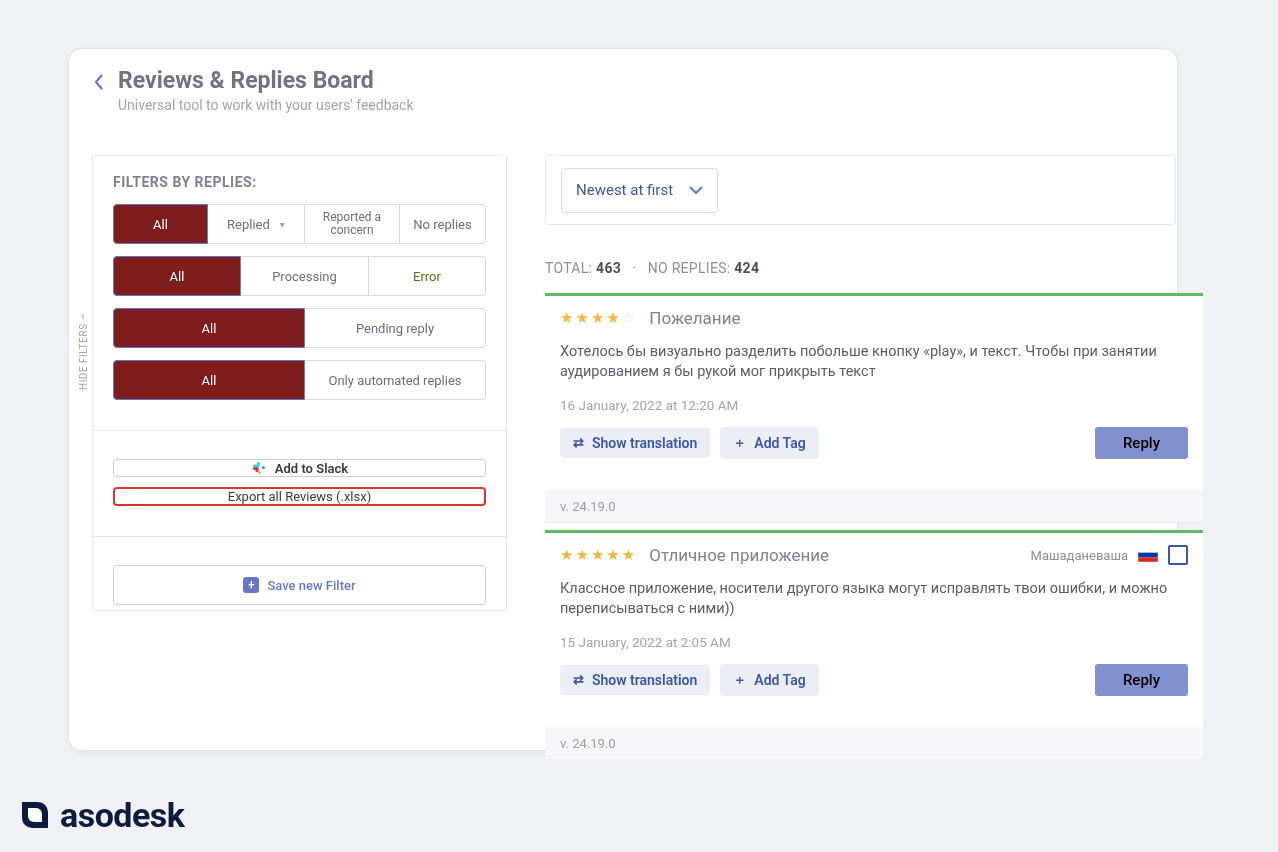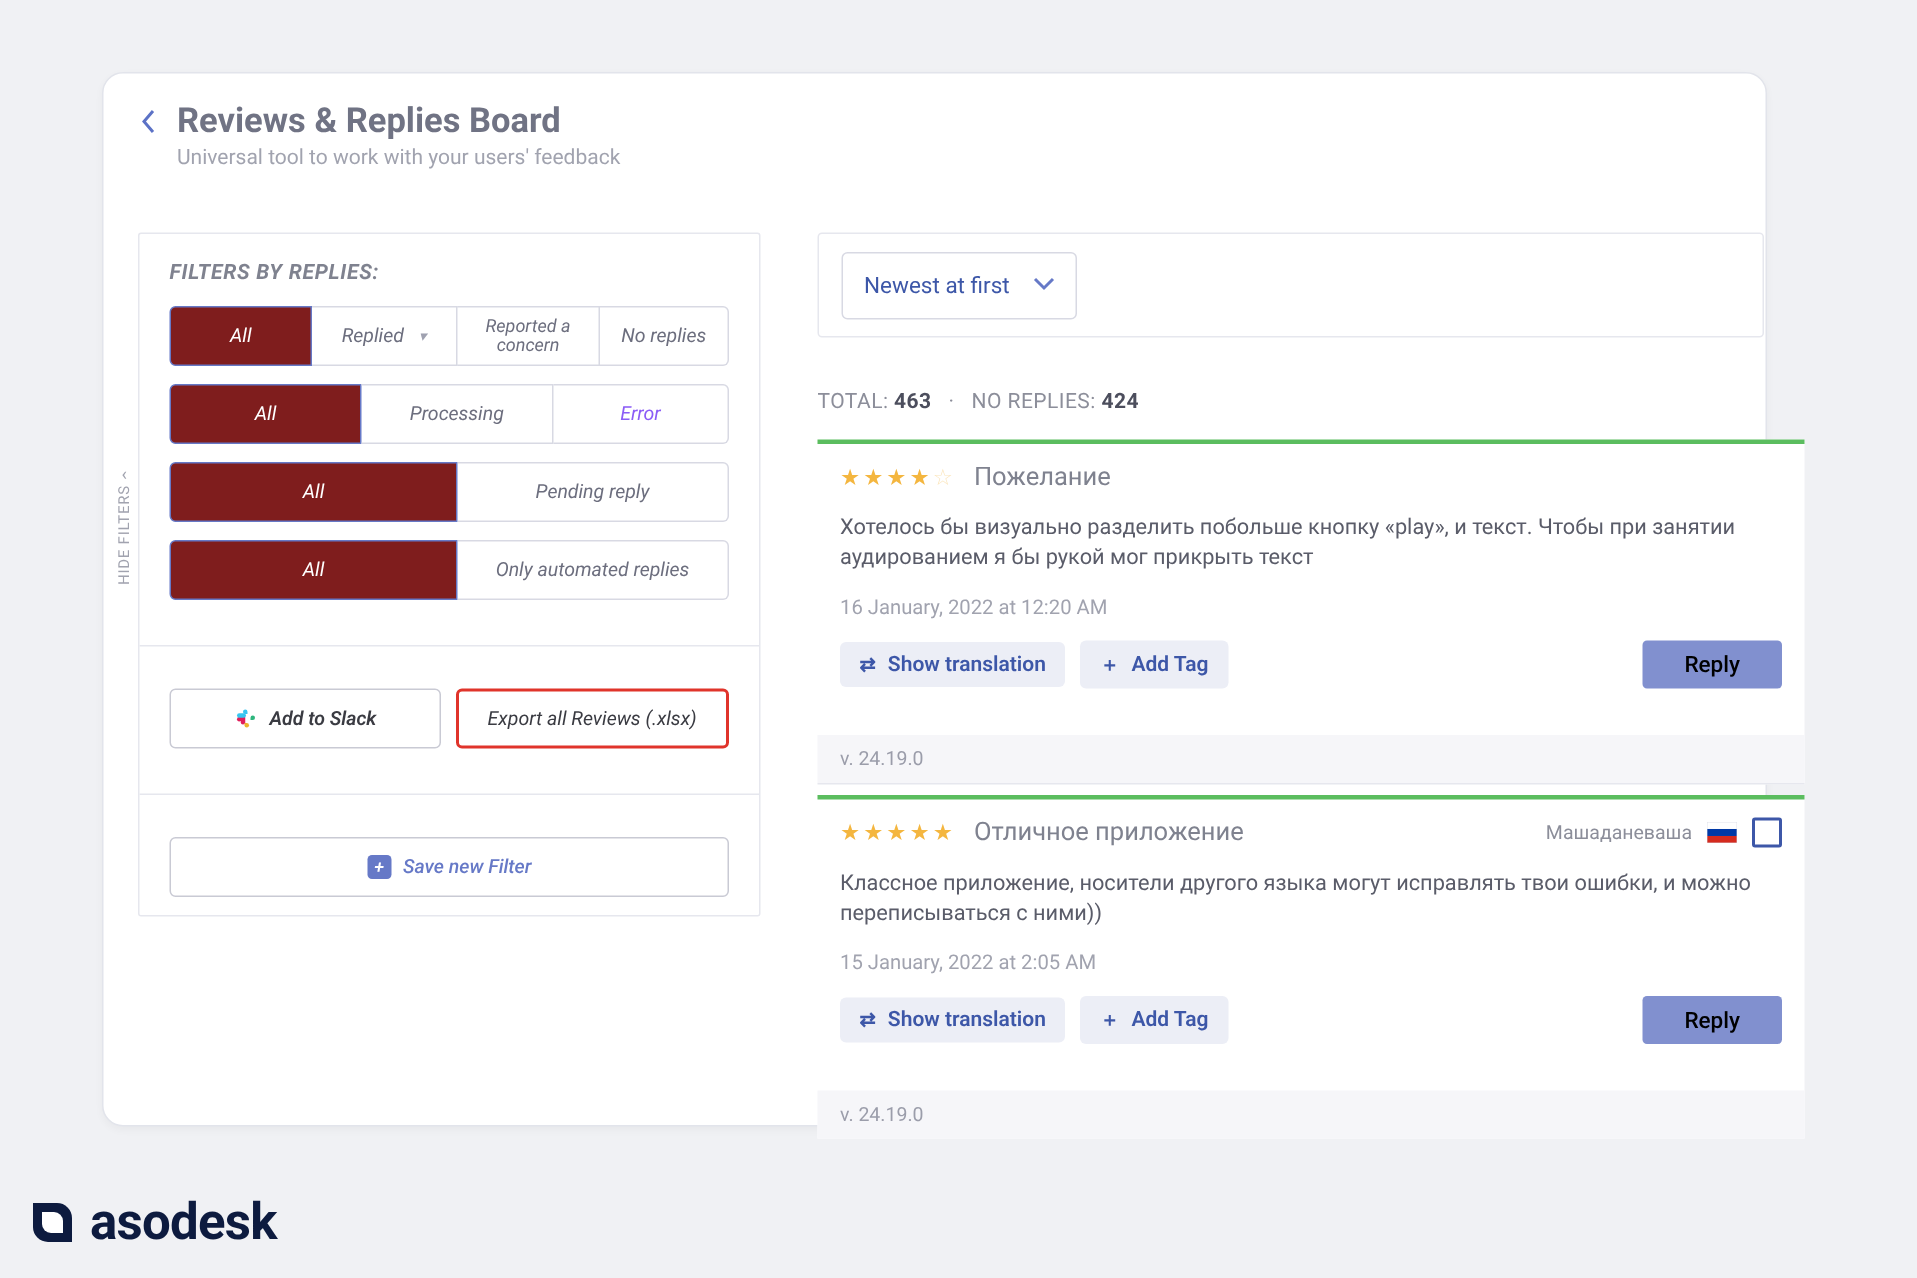--- a/index.html
+++ b/index.html
@@ -4,35 +4,35 @@
 <style>
   * { box-sizing:border-box; font-family: -apple-system, BlinkMacSystemFont, "Segoe UI", Roboto, Helvetica, Arial, sans-serif; }
   body { margin:0; background:#f0f1f4; padding:0; width:1278px; height:852px; overflow:hidden; }
   .card { position:absolute; top:48px; left:68px; width:1110px; height:703px; background:#fff; border:1px solid #e2e4eb; border-radius:14px; overflow:hidden; box-shadow:0 2px 6px rgba(0,0,0,0.04);}
   .header { padding:18px 30px 0 25px; display:flex; align-items:flex-start; gap:14px; }
   .back { color:#5c72c6; font-size:18px; padding-top:6px; cursor:pointer;}
   .title { font-size:23px; font-weight:700; color:#707384; }
   .subtitle { font-size:14px; color:#a1a3af; margin-top:3px; }
   .hide-filters { position:absolute; left:76px; top:390px; transform:rotate(-90deg); transform-origin:left top; font-size:10px; color:#a1a3af; letter-spacing:0.5px; display:flex; align-items:center; gap:5px;}
   .hide-filters .chev { transform:rotate(90deg); font-size:12px;}
-  .filters-panel { position:absolute; top:155px; left:92px; width:415px; height:456px; background:#fff; border:1px solid #e6e7ee; border-radius:2px;font-style:italic;}
+  .filters-panel { position:absolute; top:155px; left:92px; width:415px; height:456px; background:#fff; border:1px solid #e6e7ee; border-radius:2px;}
   .scroll-indicator { position:absolute; top:155px; left:514px; width:12px; height:14px; background:#96989c; border:1px solid #fff;}
   .fpad { padding:18px 20px 0 20px; }
   .fh { font-size:14px; font-weight:700; color:#7f828f; letter-spacing:0.5px; margin-bottom:14px;}
   .row { display:flex; margin-bottom:12px; }
   .seg { flex:1; display:flex; align-items:center; justify-content:center; font-size:13px; height:40px; border:1px solid #d8d9e3; color:#6c6e7e; }
   .seg + .seg { border-left:none;}
   .seg.first { border-radius:4px 0 0 4px; }
   .seg.last  { border-radius:0 4px 4px 0; }
   .seg.active { background:#7f1d1d; color:#fff; border-color:#6679c7;}
   .seg.sm { font-size:12px; line-height:1.1; text-align:center;}
-  .seg.err { color:#8b5cf6;}
+  .seg.err { color:#4d7c0f;}
   .seg .chev-down { margin-left:10px; font-size:10px; color:#9fa1b0;}
   .hr { height:1px; background:#e6e7ee; margin:30px -20px 28px;}
-  .btns-row { display:flex; gap:10px; }
+  .btns-row { display:flex; gap:10px;flex-direction:column; }
   .btn { flex:1; display:flex; align-items:center; justify-content:center; gap:8px; height:40px; border:1px solid #c9cad4; border-radius:4px; font-size:13px; color:#3a3b42; font-weight:600; cursor:pointer;}
   .btn.export { border:2px solid #e0342b; font-weight:400; color:#3a3b42; font-size:13px;}
   .btn.save { width:100%; color:#6679c7; font-weight:500;}
   .slack-icon { width:16px; height:16px; }
   .plus-icon { width:16px;height:16px;background:#6679c7;border-radius:3px;color:#fff;display:flex;align-items:center;justify-content:center;font-size:12px;line-height:1;}
   
   .toolbar { position:absolute; top:155px; left:545px; width:631px; height:70px; border:1px solid #e6e7ee; border-radius:3px; display:flex; align-items:center; padding:0 15px; gap:15px; background:#fff;}
   .search { flex:1; height:45px; border:1px solid #d8d9e3; border-radius:4px; display:flex; align-items:center; padding:0 14px; gap:12px; color:#9fa1b0; font-size:15px;}
   .sort { height:45px; border:1px solid #d8d9e3; border-radius:4px; display:flex; align-items:center; padding:0 14px; gap:16px; color:#3d57a8; font-size:15px; cursor:pointer;}
   .sort .arrow { color:#6679c7; font-size:13px;}

